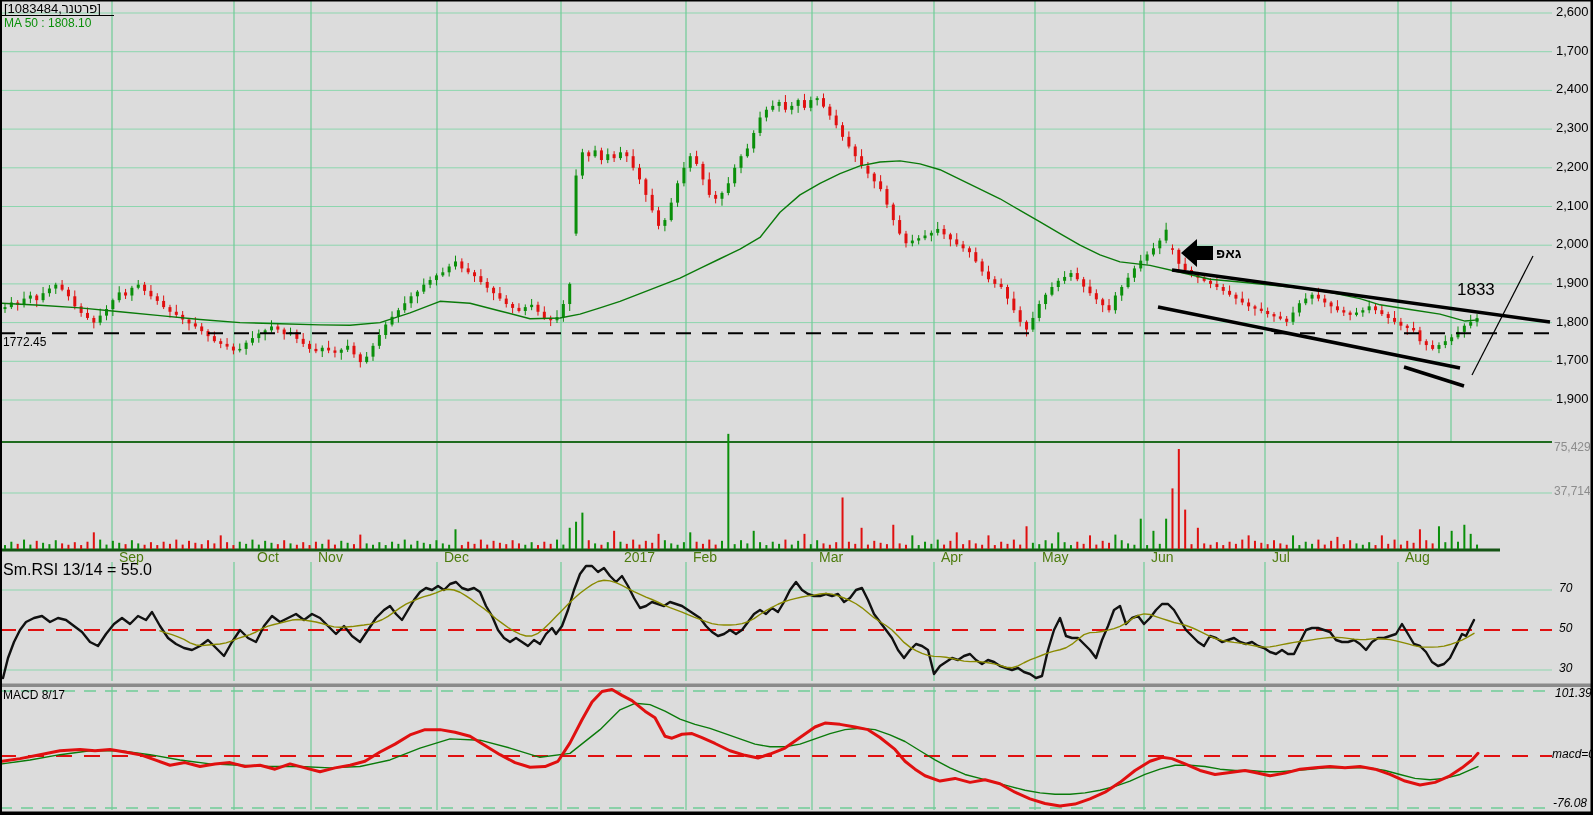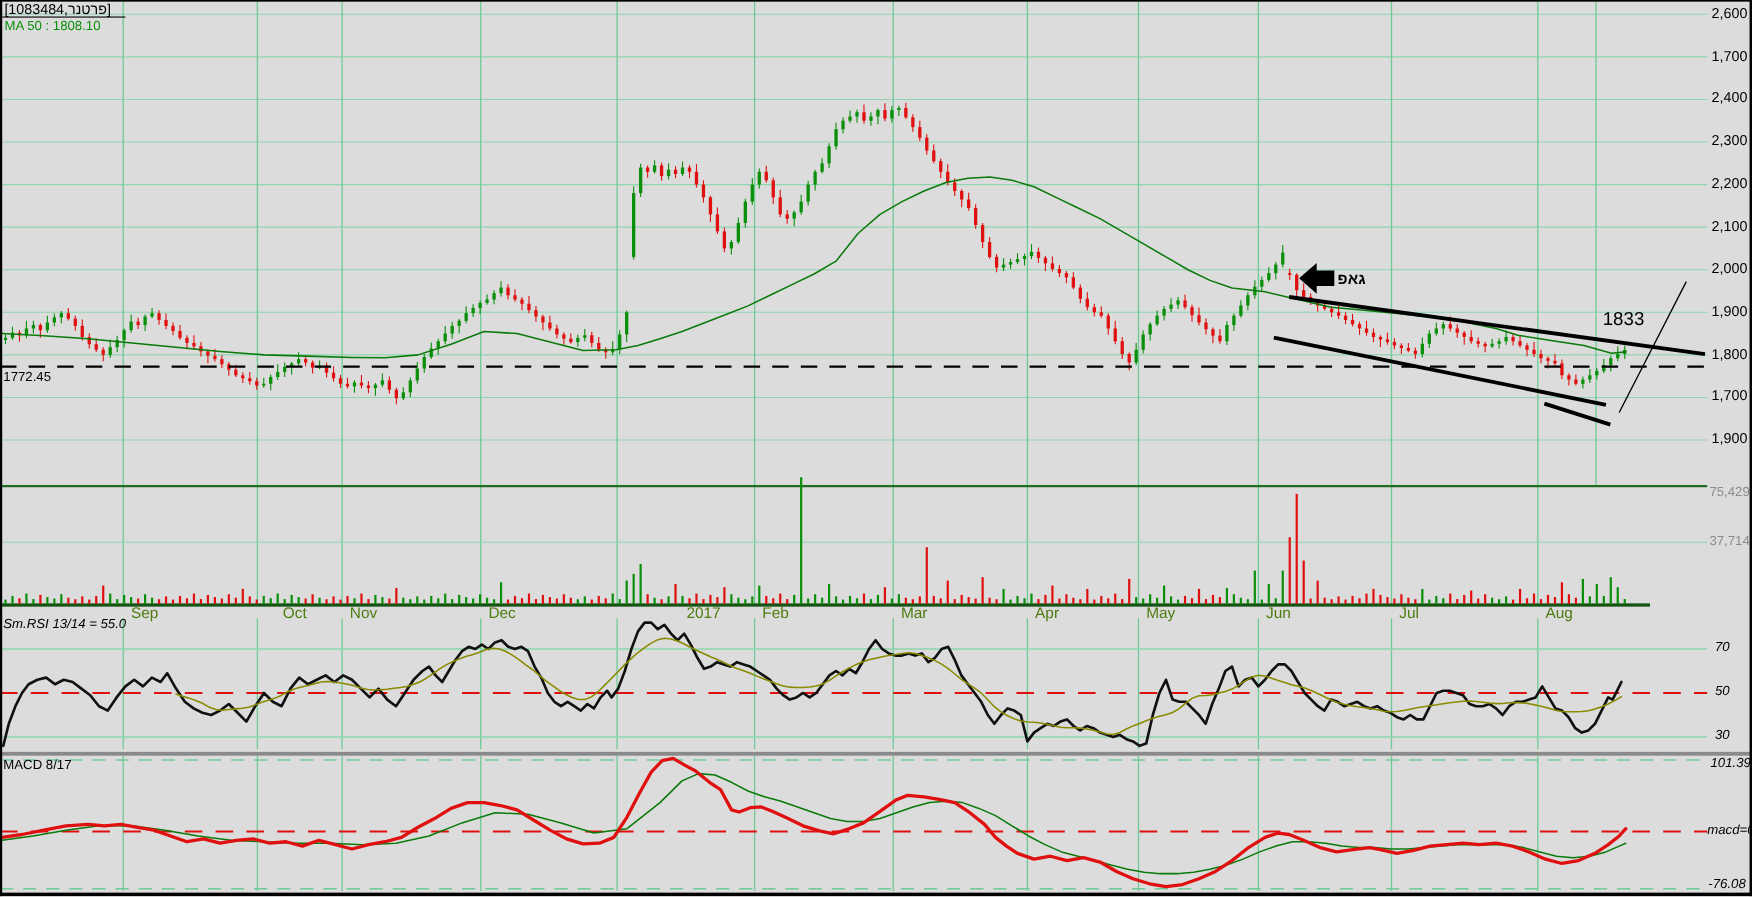--- a/index.html
+++ b/index.html
@@ -7,21 +7,21 @@
          font-family:"Liberation Sans",sans-serif;color:#000;}
   svg{position:absolute;left:0;top:0;}
   .lbl{position:absolute;white-space:nowrap;line-height:1.1;}
   .title{left:4px;top:2px;font-size:13px;color:#000;}
   .title-underline{position:absolute;left:0;top:15px;width:114px;height:1px;background:#000;}
   .ma-lbl{left:4px;top:17px;font-size:12px;color:#0a8f0a;}
   .watermark{left:4px;top:30px;font-size:34px;font-weight:600;letter-spacing:1px;color:#e9e9e9;}
   .support-lbl{left:3px;top:336px;font-size:12px;}
   .flag-1833{left:1457px;top:281px;font-size:17px;}
   .gap-lbl{left:1216px;top:246px;font-size:14px;font-weight:bold;}
-  .rsi-title{left:3px;top:561px;font-size:12px;font-style:italic;}
+  .rsi-title{left:3px;top:561px;font-size:16px;}
   .macd-title{left:3px;top:689px;font-size:12px;}
   .axis-lbl{font-size:13px;}
   .vol-lbl{font-size:12px;color:#8c8c8c;}
   .small-lbl{font-size:12px;font-style:italic;}
   .month-lbl{font-size:14px;color:#4d7c0f;}
 </style>
 </head>
 <body>
 
 <div class="stage">

